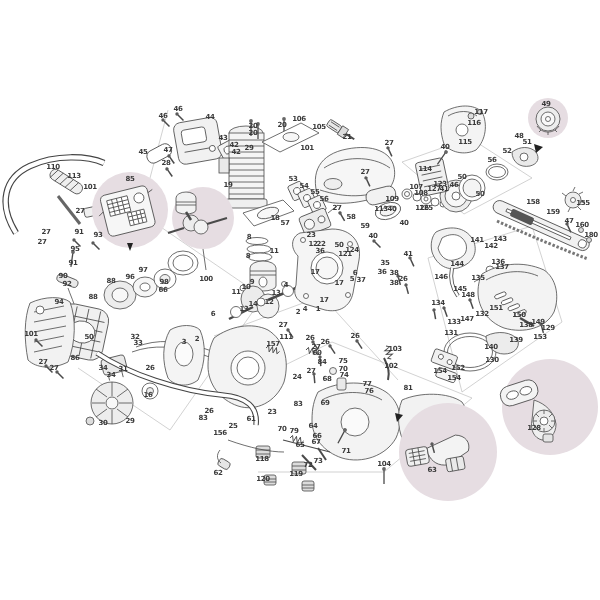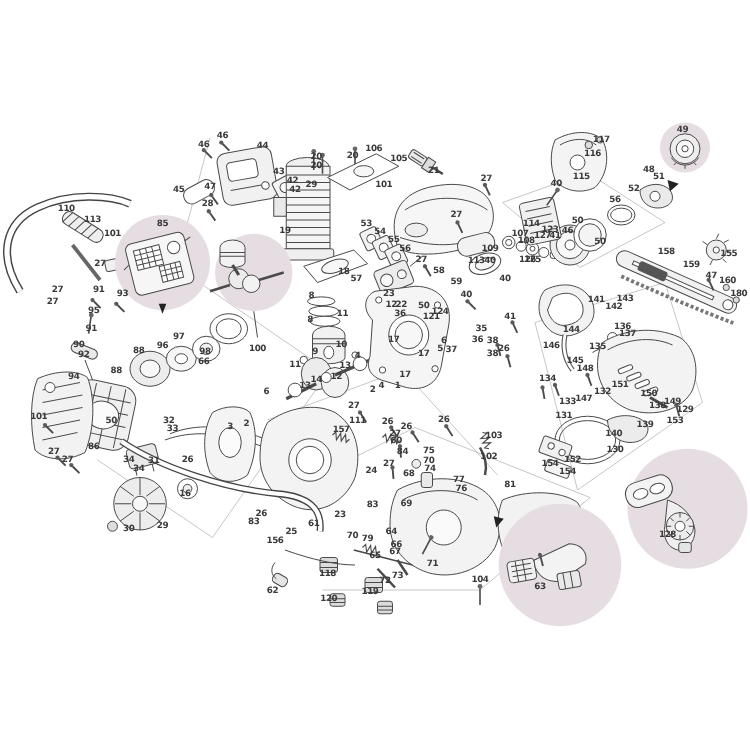--- a/index.html
+++ b/index.html
@@ -469,21 +469,21 @@
       <div class="lbl" style="left: 324px; top: 199px; color: rgb(58, 58, 58);">56</div>
       <div class="lbl" style="left: 337px; top: 208px; color: rgb(58, 58, 58);">27</div>
       <div class="lbl" style="left: 351px; top: 217px; color: rgb(58, 58, 58);">58</div>
       <div class="lbl" style="left: 365px; top: 226px; color: rgb(58, 58, 58);">59</div>
       <div class="lbl" style="left: 275px; top: 218px; color: rgb(58, 58, 58);">18</div>
       <div class="lbl" style="left: 285px; top: 223px; color: rgb(58, 58, 58);">57</div>
       <div class="lbl" style="left: 481px; top: 112px; color: rgb(58, 58, 58);">117</div>
       <div class="lbl" style="left: 474px; top: 123px; color: rgb(58, 58, 58);">116</div>
       <div class="lbl" style="left: 465px; top: 142px; color: rgb(58, 58, 58);">115</div>
       <div class="lbl" style="left: 445px; top: 147px; color: rgb(58, 58, 58);">40</div>
-      <div class="lbl" style="left: 425px; top: 179px; color: rgb(58, 58, 58);">114</div>
+      <div class="lbl" style="left: 425px; top: 169px; color: rgb(58, 58, 58);">114</div>
       <div class="lbl" style="left: 416px; top: 187px; color: rgb(58, 58, 58);">107</div>
       <div class="lbl" style="left: 421px; top: 193px; color: rgb(58, 58, 58);">108</div>
       <div class="lbl" style="left: 440px; top: 184px; color: rgb(58, 58, 58);">123</div>
       <div class="lbl" style="left: 434px; top: 189px; color: rgb(58, 58, 58);">127</div>
       <div class="lbl" style="left: 444px; top: 189px; color: rgb(58, 58, 58);">41</div>
       <div class="lbl" style="left: 454px; top: 185px; color: rgb(58, 58, 58);">46</div>
       <div class="lbl" style="left: 420px; top: 208px; color: rgb(58, 58, 58); padding-left: 12px;">125</div>
       <div class="lbl" style="left: 422px; top: 208px; color: rgb(58, 58, 58);">126</div>
       <div class="lbl" style="left: 404px; top: 223px; color: rgb(58, 58, 58);">40</div>
       <div class="lbl" style="left: 408px; top: 254px; color: rgb(58, 58, 58);">41</div>
@@ -523,21 +523,21 @@
       <div class="lbl" style="left: 516px; top: 340px; color: rgb(58, 58, 58);">139</div>
       <div class="lbl" style="left: 491px; top: 347px; color: rgb(58, 58, 58);">140</div>
       <div class="lbl" style="left: 492px; top: 360px; color: rgb(58, 58, 58);">130</div>
       <div class="lbl" style="left: 458px; top: 368px; color: rgb(58, 58, 58);">152</div>
       <div class="lbl" style="left: 440px; top: 371px; color: rgb(58, 58, 58);">154</div>
       <div class="lbl" style="left: 454px; top: 378px; color: rgb(58, 58, 58);">154</div>
       <div class="lbl" style="left: 249px; top: 237px; color: rgb(58, 58, 58);">8</div>
       <div class="lbl" style="left: 274px; top: 251px; color: rgb(58, 58, 58);">11</div>
       <div class="lbl" style="left: 248px; top: 256px; color: rgb(58, 58, 58);">8</div>
       <div class="lbl" style="left: 252px; top: 282px; color: rgb(58, 58, 58);">9</div>
-      <div class="lbl" style="left: 246px; top: 276px; color: rgb(58, 58, 58); margin-left: 27px;">10</div>
+      <div class="lbl" style="left: 246px; top: 287px; color: rgb(58, 58, 58);">10</div>
       <div class="lbl" style="left: 236px; top: 292px; color: rgb(58, 58, 58);">11</div>
       <div class="lbl" style="left: 276px; top: 293px; color: rgb(58, 58, 58);">13</div>
       <div class="lbl" style="left: 269px; top: 302px; color: rgb(58, 58, 58);">12</div>
       <div class="lbl" style="left: 253px; top: 304px; color: rgb(58, 58, 58);">14</div>
       <div class="lbl" style="left: 244px; top: 309px; color: rgb(58, 58, 58);">13</div>
       <div class="lbl" style="left: 213px; top: 314px; color: rgb(58, 58, 58);">6</div>
       <div class="lbl" style="left: 311px; top: 235px; color: rgb(58, 58, 58);">23</div>
       <div class="lbl" style="left: 313px; top: 244px; color: rgb(58, 58, 58);">12</div>
       <div class="lbl" style="left: 321px; top: 244px; color: rgb(58, 58, 58);">22</div>
       <div class="lbl" style="left: 339px; top: 245px; color: rgb(58, 58, 58);">50</div>

